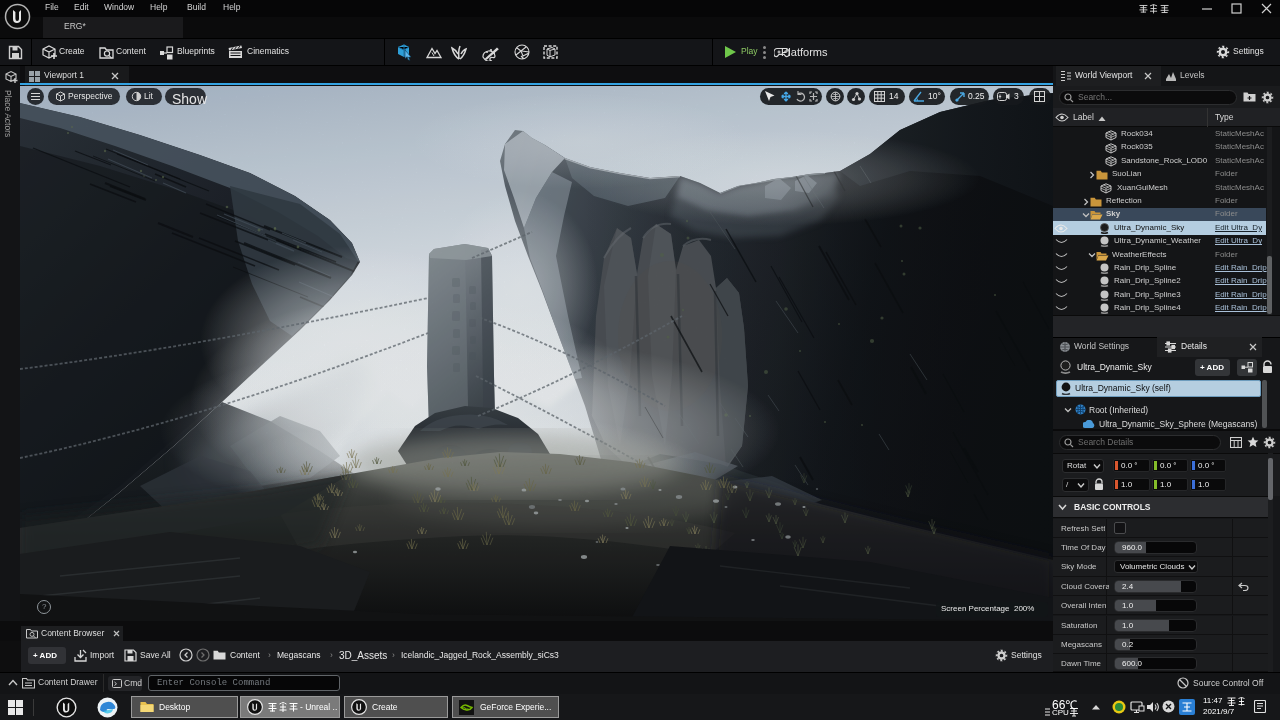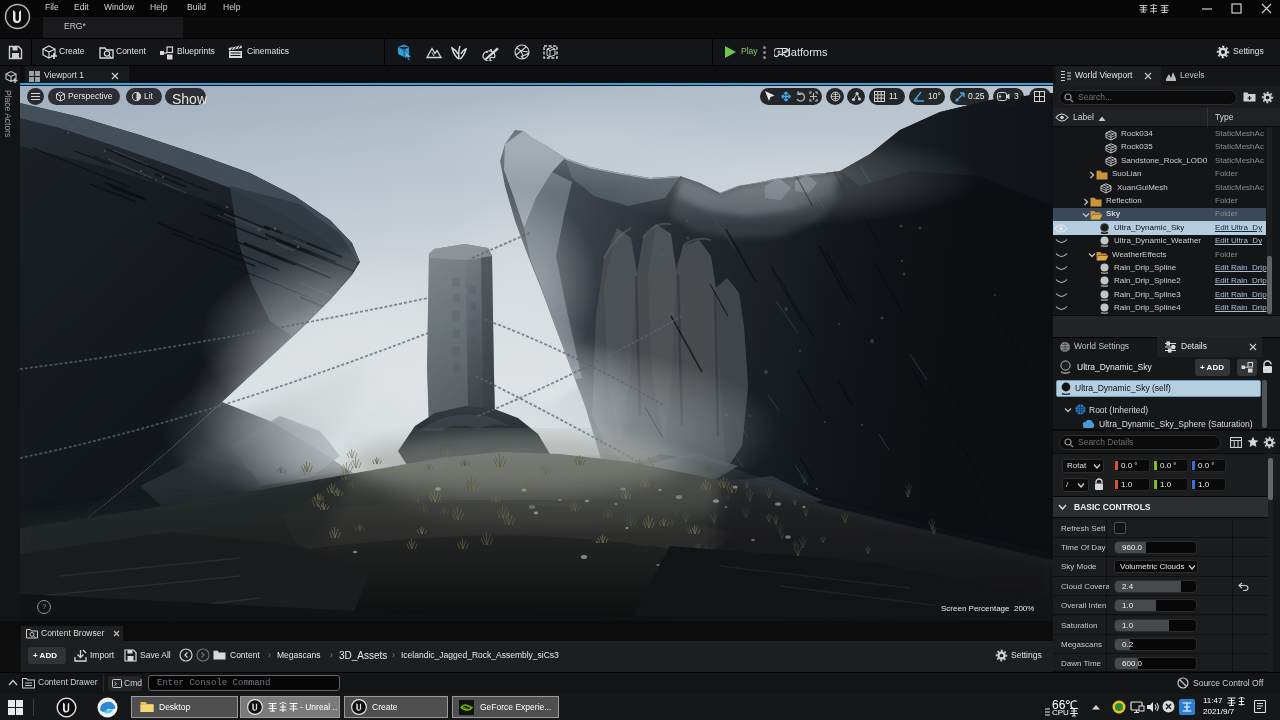--- a/index.html
+++ b/index.html
@@ -581,21 +581,21 @@
       </g>
       <path d="M2.5,8.5 L6,2.5 L8.5,8" stroke="#cfcfcf" stroke-width="0.9" fill="none"></path>
     </svg>
 <div class="a" style="left:869px;top:88px;width:36px;height:17px;border-radius:9px;background:rgba(22,25,28,0.92)"></div>
 <svg class="a" style="left:874px;top:91px" width="11" height="11" viewBox="0 0 11 11">
       <g stroke="#d4d4d4" stroke-width="1">
         <rect x="0.5" y="0.5" width="10" height="10" fill="none"></rect>
         <path d="M0.5,3.8 h10 M0.5,7.2 h10 M3.8,0.5 v10 M7.2,0.5 v10"></path>
       </g>
     </svg>
-<div class="a txt" style="left:889px;top:91px;font-size:8.5px;color:#eee">11</div>
+<div class="a txt" style="left:889px;top:91px;font-size:8.5px;color:#eee">14</div>
 <div class="a" style="left:909px;top:88px;width:36px;height:17px;border-radius:9px;background:rgba(22,25,28,0.92)"></div>
 <svg class="a" style="left:913px;top:91px" width="12" height="11" viewBox="0 0 12 11">
       <path d="M1,10 L8,1 M1,10 h10" stroke="#4aa7e0" stroke-width="1.3" fill="none"></path>
       <path d="M4.5,10 a4.5,4.5 0 0 0 -1.2,-3.2" stroke="#4aa7e0" stroke-width="1.1" fill="none"></path>
     </svg>
 <div class="a txt" style="left:928px;top:91px;font-size:8.5px;color:#eee">10°</div>
 <div class="a" style="left:950px;top:88px;width:39px;height:17px;border-radius:9px;background:rgba(22,25,28,0.92)"></div>
 <svg class="a" style="left:955px;top:91px" width="11" height="11" viewBox="0 0 11 11">
       <path d="M1,10 L9,2 M9,2 h-4 M9,2 v4" stroke="#4aa7e0" stroke-width="1.4" fill="none"></path>
       <circle cx="2" cy="9" r="1.6" fill="#4aa7e0"></circle>
@@ -833,21 +833,21 @@
     </svg>
 <svg class="a" style="left:1075px;top:404px" width="11" height="11" viewBox="0 0 11 11">
       <circle cx="5.5" cy="5.5" r="5" fill="#2f7fc4"></circle>
       <path d="M0.5,5.5 h10 M5.5,0.5 v10 M1.8,2.5 q3.7,2.5 7.4,0 M1.8,8.5 q3.7,-2.5 7.4,0 M2.5,1.2 q1.5,4.3 0,8.6 M8.5,1.2 q-1.5,4.3 0,8.6" stroke="#0e3a62" stroke-width="0.8" fill="none"></path>
     </svg>
 <div class="a txt" style="left:1089px;top:405px;font-size:8.5px;color:#dcdcdc">Root (Inherited)</div>
 <div class="a" style="left:1053px;top:418px;width:220px;height:11px;overflow:hidden">
       <svg style="position:absolute;left:30px;top:2px" width="12" height="9" viewBox="0 0 12 9">
         <path d="M2,8 a3,3 0 0 1 0.5,-6 a4,4 0 0 1 7.5,1 a2.8,2.8 0 0 1 -0.5,5 z" fill="#4a9ad8"></path>
       </svg>
-      <div class="txt" style="position:absolute;left:46px;top:1px;font-size:8.5px;color:#dcdcdc">Ultra_Dynamic_Sky_Sphere (Saturation)</div>
+      <div class="txt" style="position:absolute;left:46px;top:1px;font-size:8.5px;color:#dcdcdc">Ultra_Dynamic_Sky_Sphere (Megascans)</div>
     </div>
 <div class="a" style="left:1053px;top:429px;width:227px;height:2px;background:#0a0a0b"></div>
 <div class="a" style="left:1059px;top:435px;width:162px;height:15px;border-radius:8px;background:#0b0b0c;border:1px solid #2c2d2f"></div>
 <svg class="a" style="left:1064px;top:438px" width="10" height="10" viewBox="0 0 10 10">
       <circle cx="4" cy="4" r="3" fill="none" stroke="#9a9a9a" stroke-width="1.2"></circle>
       <path d="M6.3,6.3 L9,9" stroke="#9a9a9a" stroke-width="1.2"></path>
     </svg>
 <div class="a txt" style="left:1078px;top:437px;font-size:8.5px;color:#6f6f6f">Search Details</div>
 <svg class="a" style="left:1230px;top:437px" width="12" height="11" viewBox="0 0 12 11">
       <rect x="0.5" y="0.5" width="11" height="10" fill="none" stroke="#cfcfcf" stroke-width="1.1"></rect>

